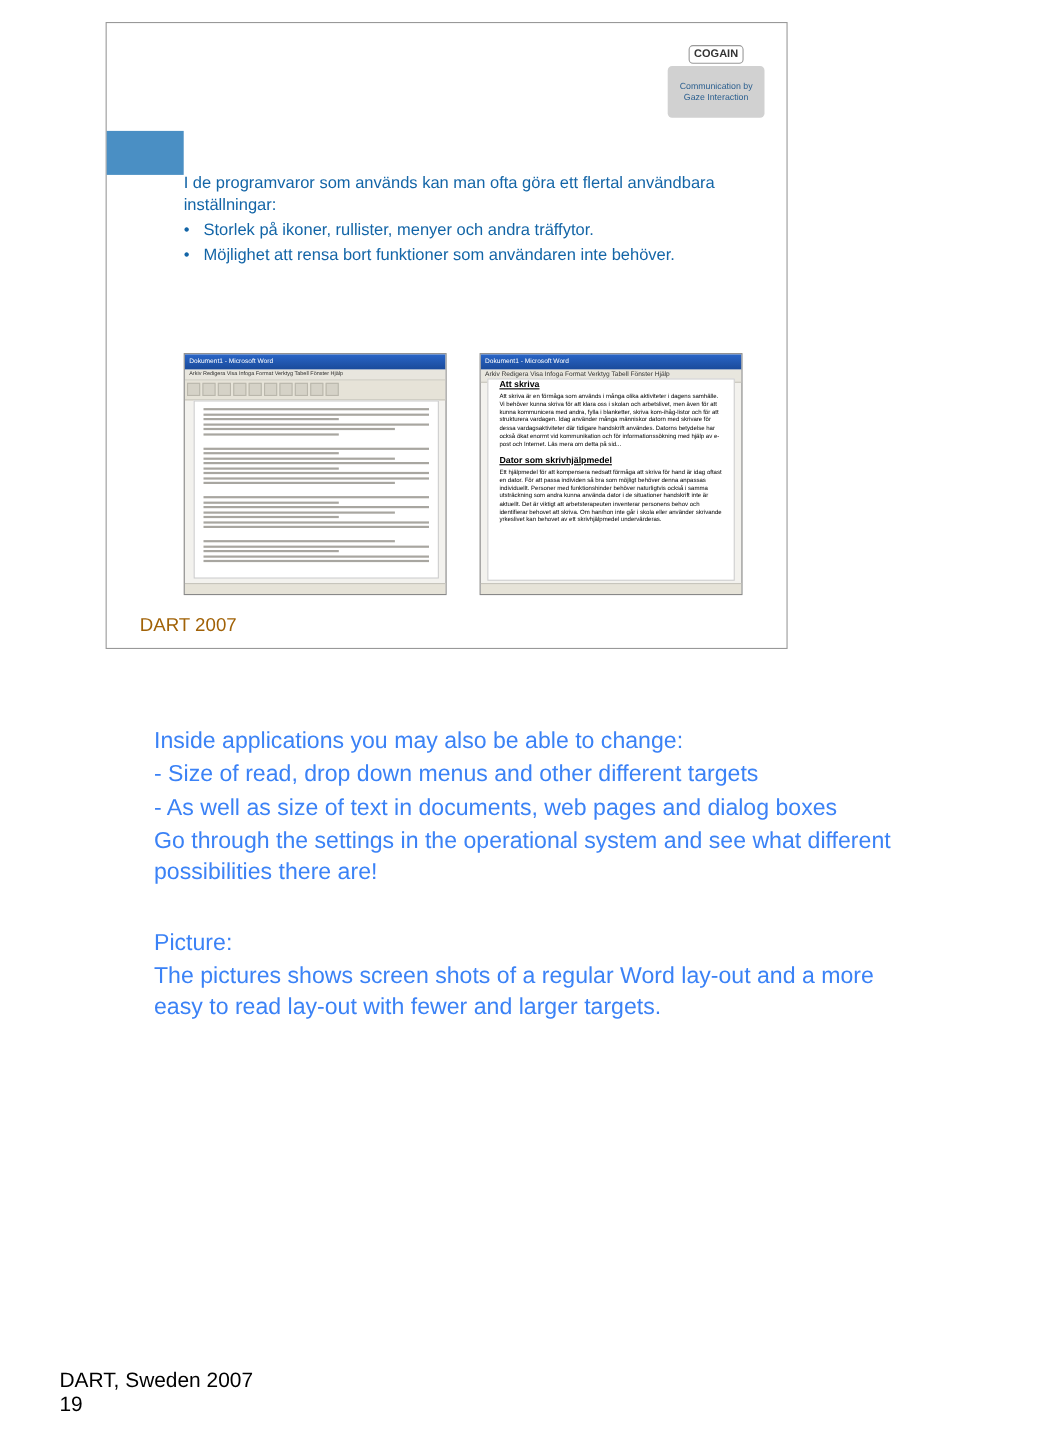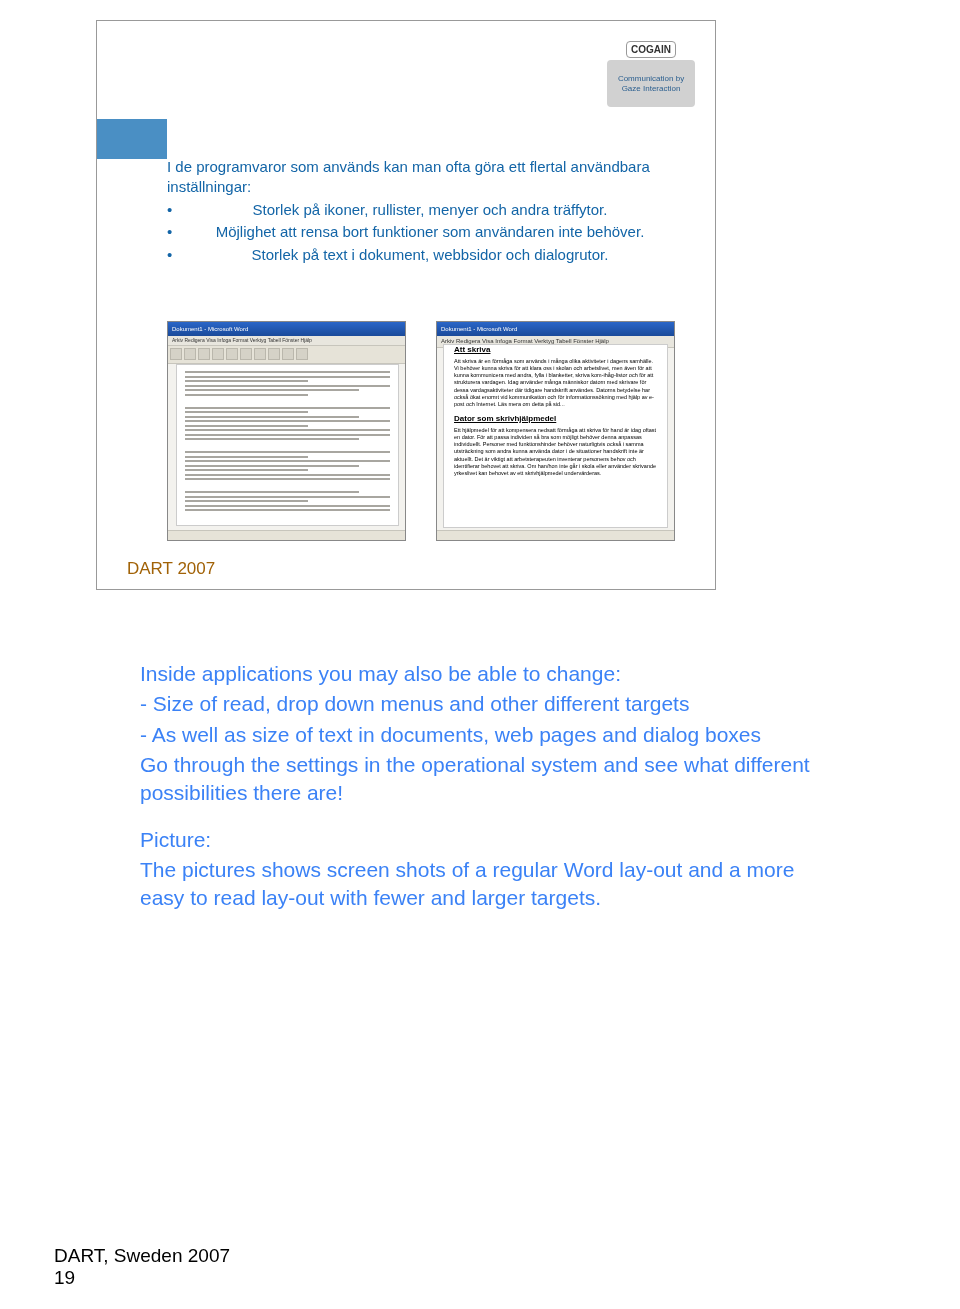--- a/index.html
+++ b/index.html
@@ -73,21 +73,20 @@
   }
   .slide-body ul {
     list-style: none;
     padding-left: 0;
   }
   .slide-body ul li {
     position: relative;
     padding-left: 18px;
     line-height: 1.35;
     margin-bottom: 2px;
-    text-align: center;
   }
   .slide-body ul li::before {
     content: "•";
     position: absolute;
     left: 0;
     color: #1365a7;
   }
   .screenshots-row {
     position: absolute;
     top: 300px;
@@ -190,21 +189,21 @@
     position: absolute;
     top: 660px;
     left: 140px;
     width: 680px;
     font-size: 21px;
     color: #3b82f6;
     line-height: 1.35;
   }
   .body-text p { margin-bottom: 2px; }
   .body-text .para2 { margin-top: 0px; }
-  .body-text .para3 { margin-top: 2px; margin-bottom: 18px; }
+  .body-text .para3 { margin-top: 2px; margin-bottom: 36px; }
   .body-text .pic-head { margin-bottom: 2px; }
 
   .page-footer {
     position: absolute;
     bottom: 20px;
     left: 54px;
     right: 54px;
     display: flex;
     justify-content: space-between;
     font-size: 19px;
@@ -222,21 +221,20 @@
       <div class="logo-cogain">COGAIN</div>
       <div class="logo-sub">Communication by Gaze Interaction</div>
     </div>
   </div>
 
   <div class="slide-body">
     <div class="intro">I de programvaror som används kan man ofta göra ett flertal användbara inställningar:</div>
     <ul>
       <li>Storlek på ikoner, rullister, menyer och andra träffytor.</li>
       <li>Möjlighet att rensa bort funktioner som användaren inte behöver.</li>
-      <li>Storlek på text i dokument, webbsidor och dialogrutor.</li>
     </ul>
   </div>
 
   <div class="screenshots-row">
     <div class="screenshot left">
       <div class="titlebar">
         <span>Dokument1 - Microsoft Word</span>
       </div>
       <div class="menubar">Arkiv  Redigera  Visa  Infoga  Format  Verktyg  Tabell  Fönster  Hjälp</div>
       <div class="toolbar">

